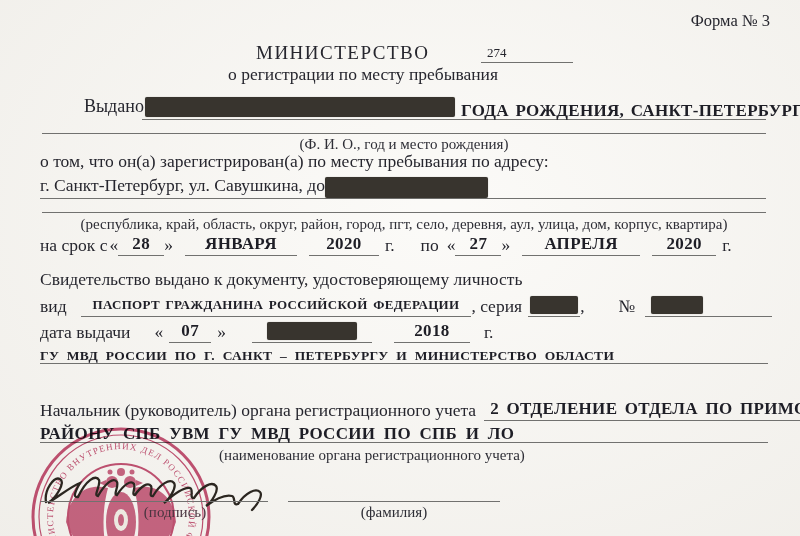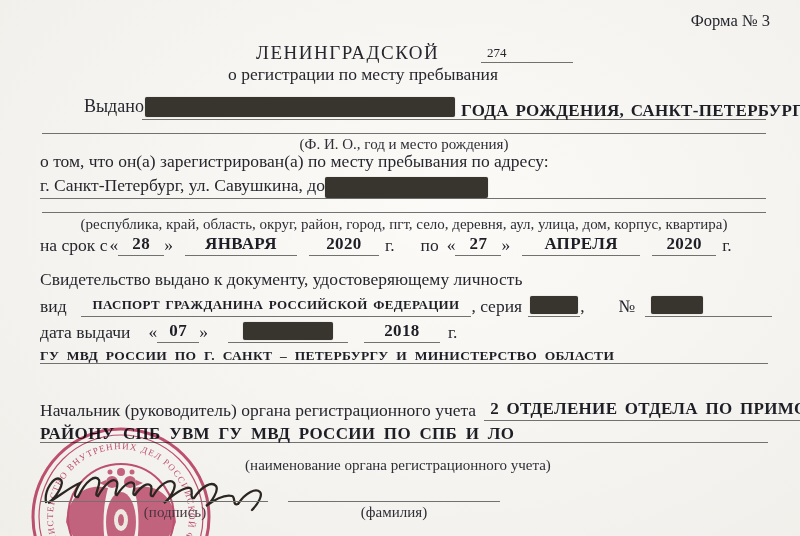--- a/index.html
+++ b/index.html
@@ -28,21 +28,21 @@
   .stamp-svg{filter:blur(.35px);opacity:.95;mix-blend-mode:multiply;color:var(--stamp);}
   .sig-svg{color:var(--signature);}
 </style>
 </head>
 <body>
 
 <div class="page">
 
   <div class="abs t" style="top:12px;right:30px;font-size:16.5px;">Форма № 3</div>
 
-  <div class="abs" style="top:42px;left:256px;font-size:19px;letter-spacing:1.5px;">ЛЕНИНГРАДСКОЙ</div>
+  <div class="abs" style="top:42px;left:256px;font-size:19px;letter-spacing:1.5px;">МИНИСТЕРСТВО</div>
   <div class="abs" style="top:42px;left:481px;width:92px;height:21px;border-bottom:1px solid var(--line);">
     <span class="abs" style="left:6px;top:3px;font-size:13px;">274</span>
   </div>
   <div class="abs t" style="top:64px;left:228px;width:250px;text-align:center;">о регистрации по месту пребывания</div>
 
   <div class="abs t" style="top:96px;left:84px;font-size:18px;">Выдано</div>
   <div class="abs uline" style="left:142px;right:34px;top:97px;height:23px;"></div>
   <div class="abs redact" style="left:145px;top:97px;width:310px;height:20px;"></div>
   <div class="abs val" style="left:461px;top:101px;">ГОДА РОЖДЕНИЯ, САНКТ-ПЕТЕРБУРГ</div>
   <div class="abs hr" style="left:42px;right:34px;top:133px;"></div>
@@ -81,21 +81,21 @@
     <span class="cell" style="width:66px;">
         <span class="redact" style="display:block;height:18px;width:48px;margin:0 auto 2px;"></span>
       </span>
     <span class="t" style="margin-right:34px;">,</span>
     <span class="t" style="margin-right:10px;">№</span>
     <span class="cell" style="width:160px;">
         <span class="redact" style="display:block;height:18px;width:52px;margin:0 0 2px 6px;"></span>
       </span>
   </div>
 
-  <div class="abs row" style="top:320px;left:40px;">
+  <div class="abs row" style="top:320px;left:40px;gap:6px;">
     <span class="t" style="margin-right:18px;">дата выдачи</span>
     <span class="t">«</span>
     <span class="cell val" style="width:42px;">07</span>
     <span class="t" style="margin-right:20px;">»</span>
     <span class="cell" style="width:120px;margin-right:16px;">
         <span class="redact" style="display:block;height:18px;width:90px;margin:0 auto 2px;"></span>
       </span>
     <span class="cell val" style="width:76px;margin-right:8px;">2018</span>
     <span class="t">г.</span>
   </div>
@@ -104,21 +104,21 @@
     <span class="val" style="font-size:13.5px;word-spacing:4px;">ГУ МВД РОССИИ ПО Г. САНКТ – ПЕТЕРБУРГУ И МИНИСТЕРСТВО ОБЛАСТИ</span>
   </div>
 
   <div class="abs row" style="top:398px;left:40px;right:32px;">
     <span class="t" style="margin-right:8px;">Начальник (руководитель) органа регистрационного учета</span>
     <span class="cell val" style="flex:1;text-align:left;padding-left:6px;word-spacing:3px;">2 ОТДЕЛЕНИЕ ОТДЕЛА  ПО ПРИМОРСКОМУ</span>
   </div>
   <div class="abs uline" style="top:424px;left:40px;right:32px;height:19px;">
     <span class="val" style="word-spacing:4px;">РАЙОНУ СПБ УВМ  ГУ  МВД РОССИИ  ПО СПБ  И  ЛО</span>
   </div>
-  <div class="abs cap" style="top:447px;left:198px;width:400px;margin-top:10px;">(наименование органа регистрационного учета)</div>
+  <div class="abs cap" style="top:447px;left:172px;width:400px;">(наименование органа регистрационного учета)</div>
 
   <svg class="abs stamp-svg" style="left:26px;top:422px;" width="190" height="190" viewBox="0 0 190 190">
     <g fill="none" stroke="currentColor">
       <circle cx="95" cy="95" r="88" stroke-width="3"></circle>
       <circle cx="95" cy="95" r="82" stroke-width="1.2"></circle>
       <circle cx="95" cy="95" r="53" stroke-width="2"></circle>
     </g>
     <defs>
       <path id="ringPath" d="M 39.3 134.0 A 68 68 0 1 1 150.7 134.0"></path>
       <path id="codePath" d="M 57.7 139.4 A 58 58 0 0 0 132.3 139.4"></path>

